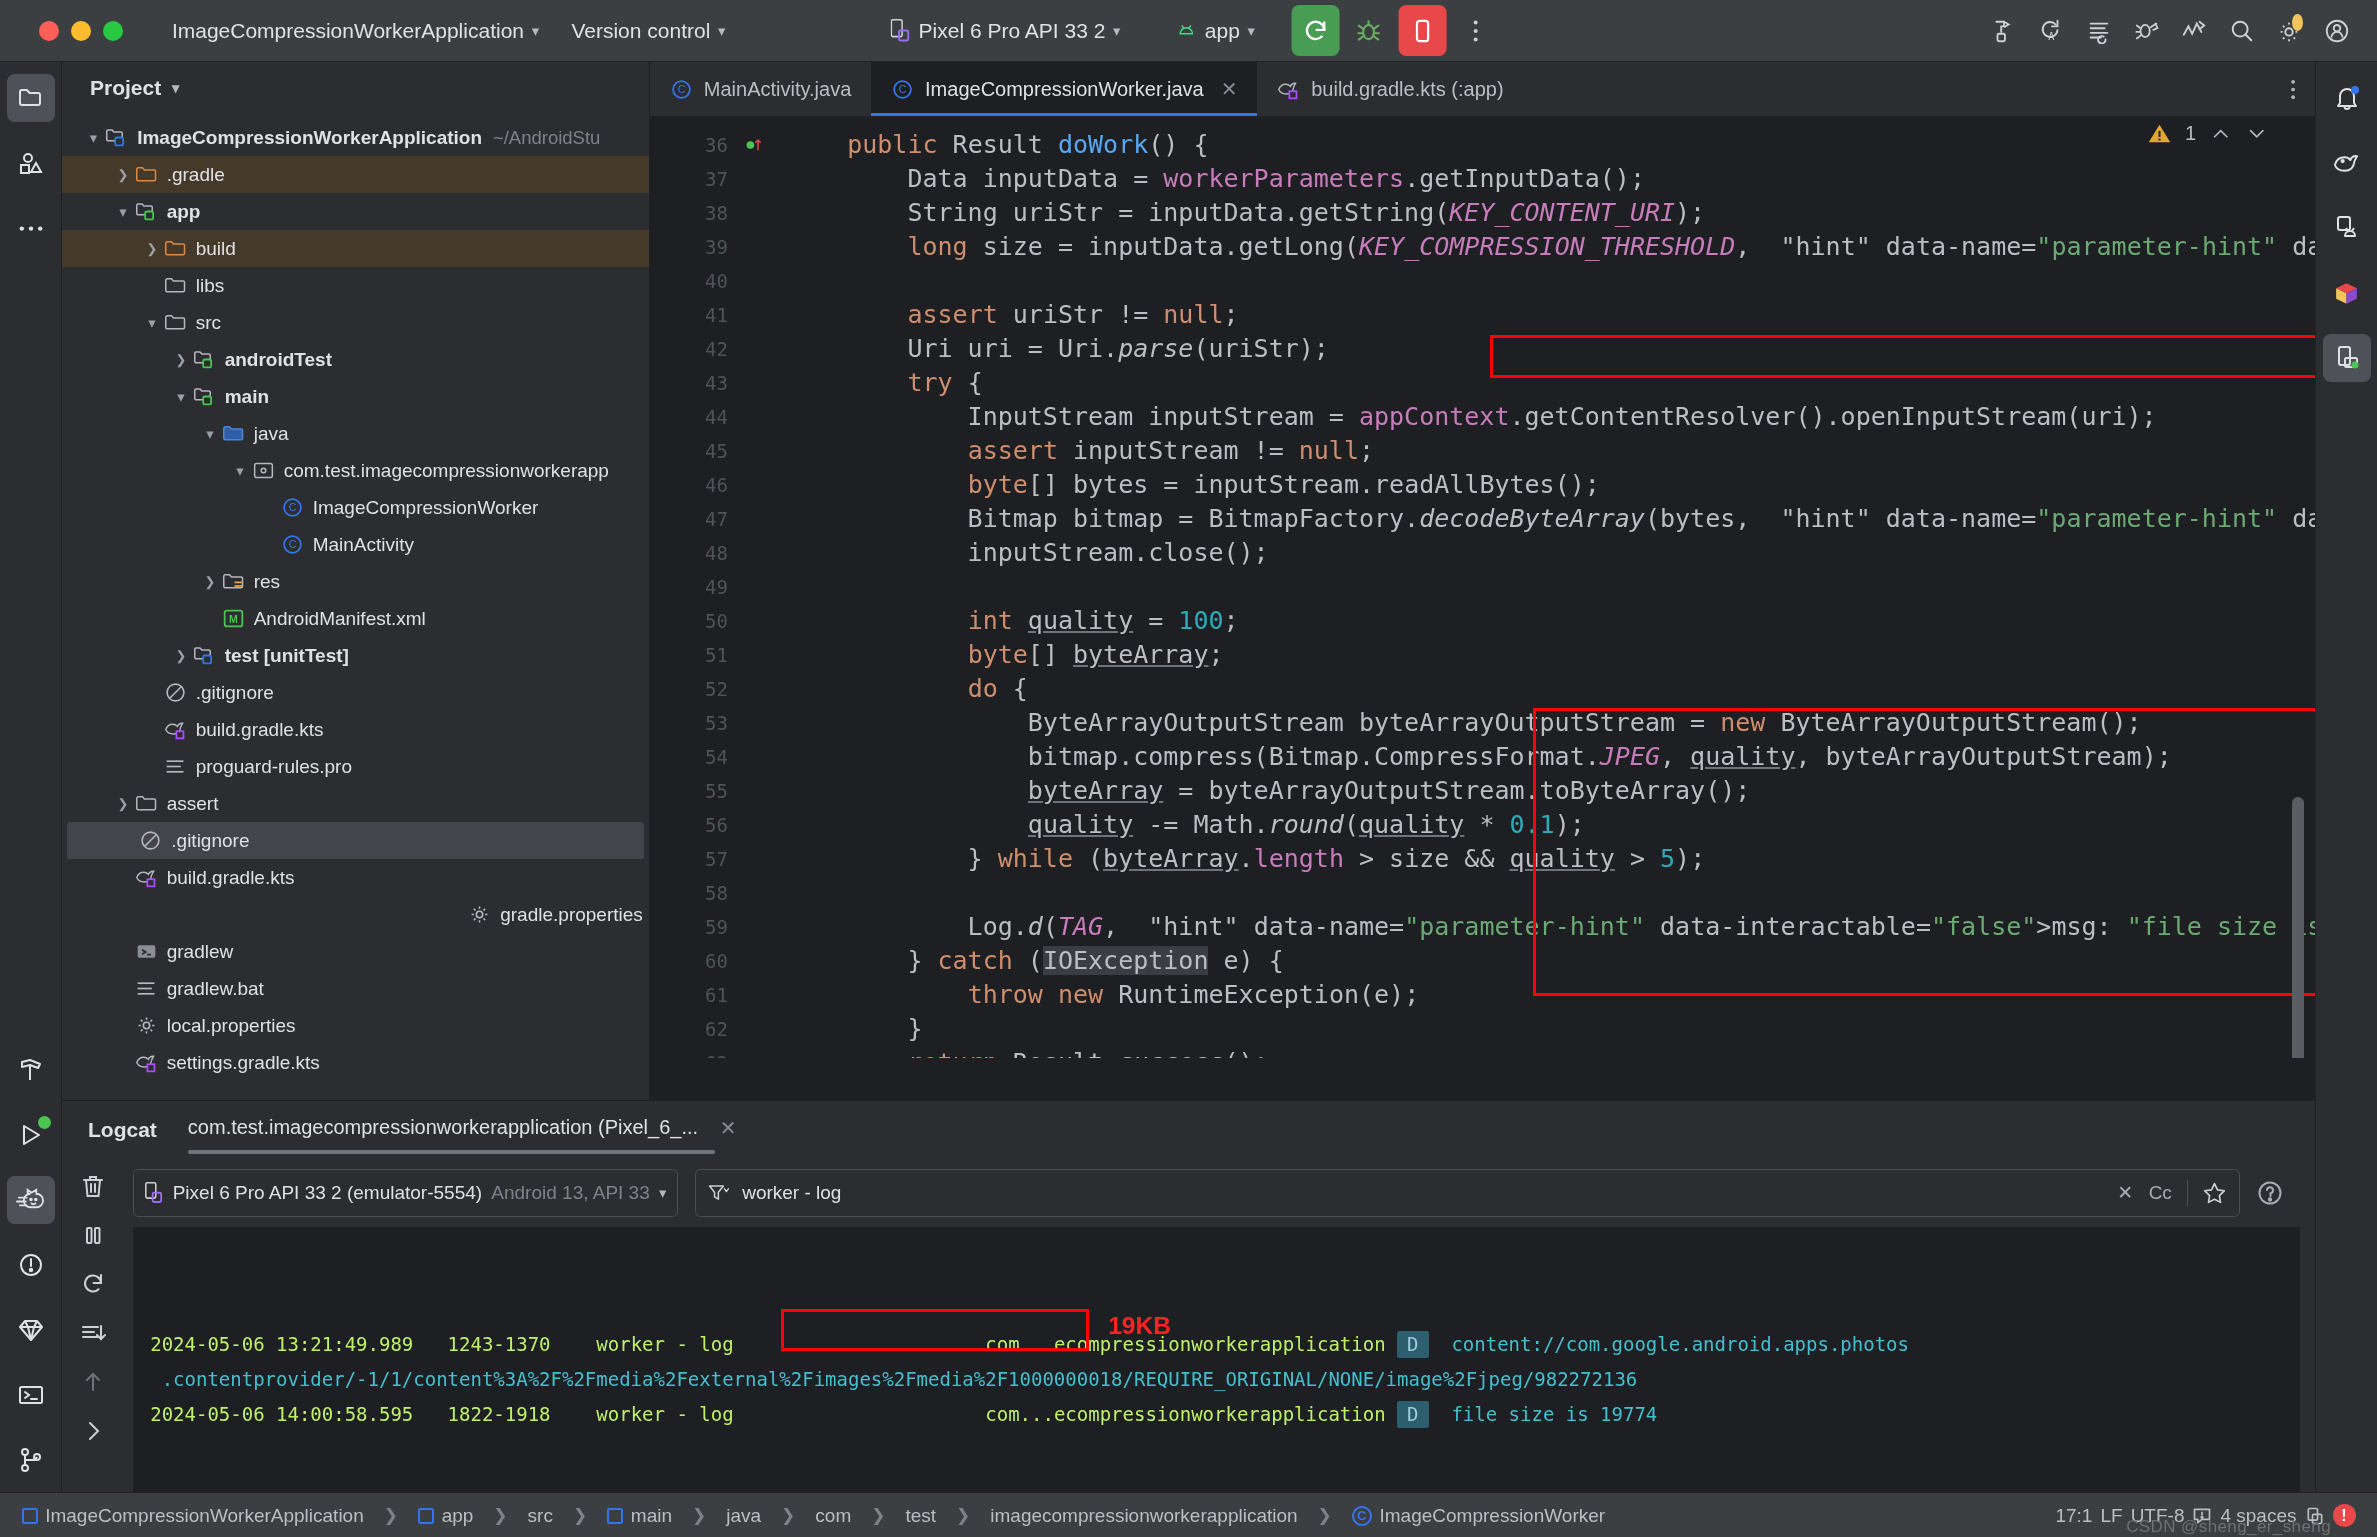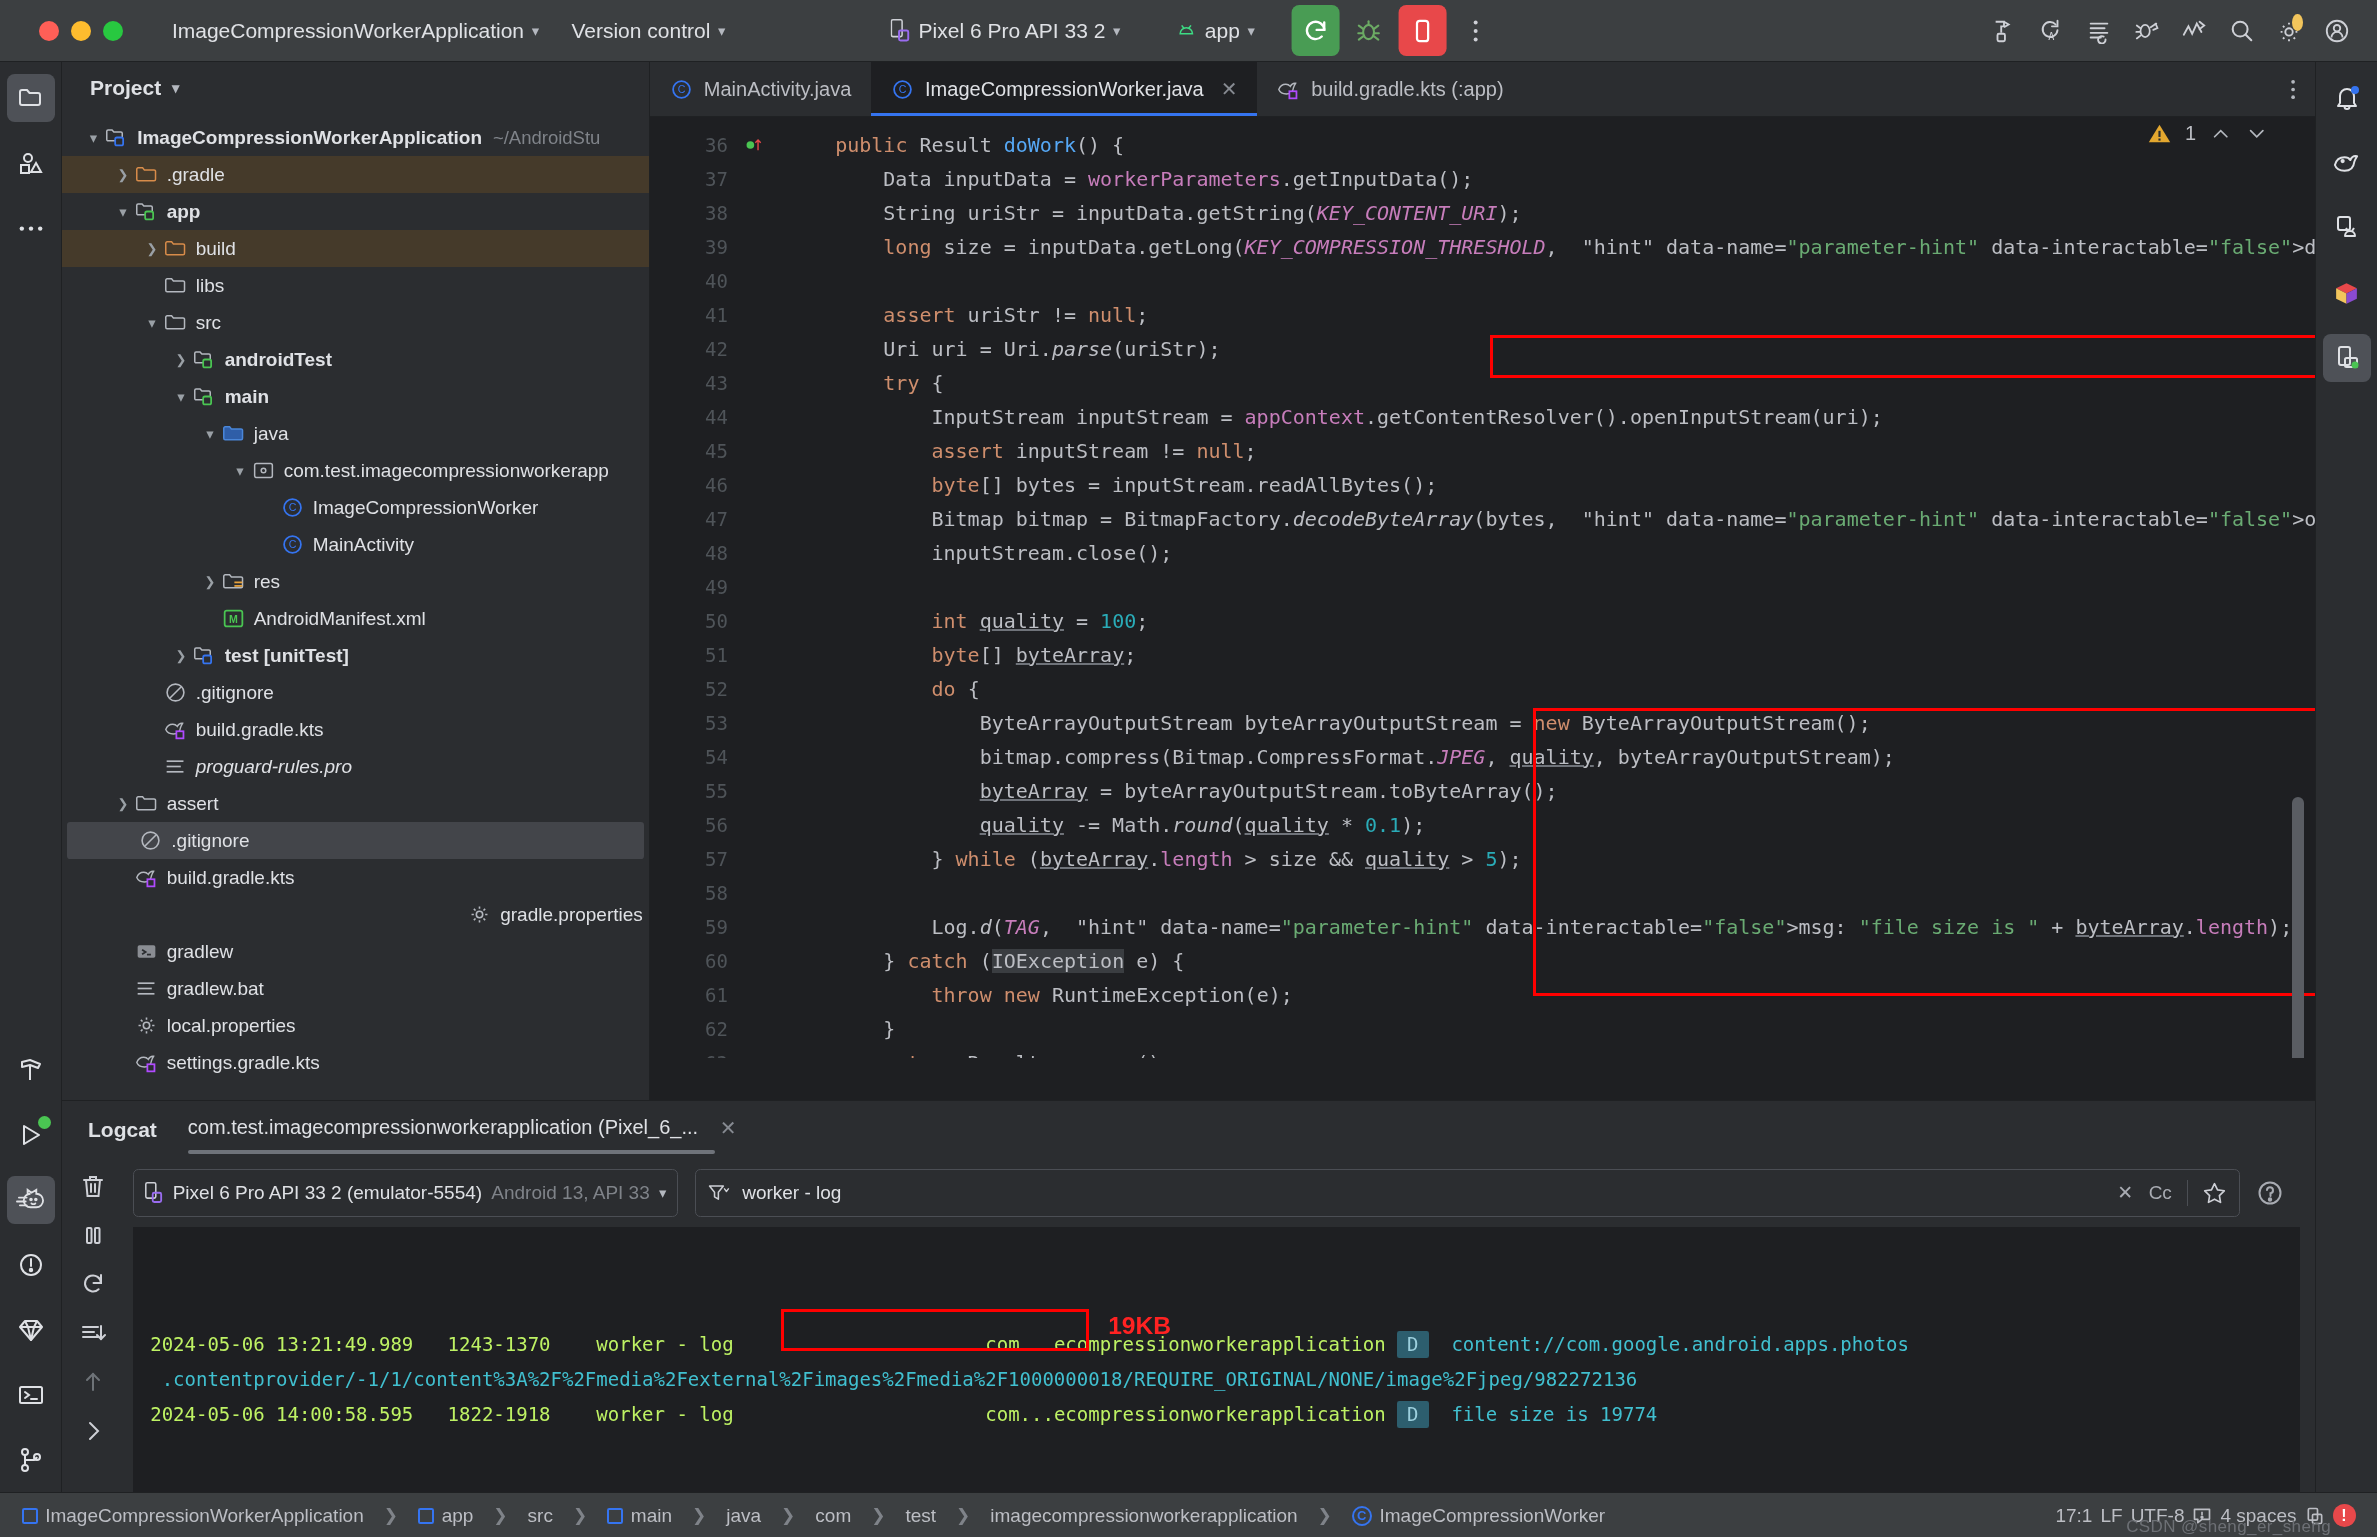--- a/index.html
+++ b/index.html
@@ -152,21 +152,21 @@
     font-family: "DejaVu Sans Mono", monospace;
   }
   .gline { height: 34px; line-height: 34px; padding-right: 14px; position: relative; }
   .gline .gmark {
     position: absolute; right: -26px; top: 50%; transform: translateY(-50%);
     display: flex; align-items: center; gap: 1.5px;
   }
   .code {
     flex: 1; padding-top: 10.8px; padding-left: 45px;
     font-family: "DejaVu Sans Mono", monospace;
-    font-size: 20px; color: #bcbec4; white-space: pre; overflow: hidden;
+    font-size: 25px; color: #bcbec4; white-space: pre; overflow: hidden;
     position: relative;
   }
   .cline { height: 34px; line-height: 34px; }
 
   .kw { color: #cf8e6d; }
   .fn { color: #56a8f5; }
   .fld { color: #c77dbb; }
   .st { color: #6aab73; }
   .num { color: #2aacb8; }
   .ital { font-style: italic; }
@@ -667,21 +667,21 @@
               <div class="tree-row" style="padding-left: 80px;">
                 <span class="arrow"></span>
                 <span class="tico">
                   <svg width="23" height="23" viewBox="0 0 26 26" fill="none">
                     <path d="M2 13 q2-6 8-6 q3 0 5 2.5 q2-4 6-3.5 q-1.6 2.5-2.4 5 q-0.8 7-8 7 q-6.5 0-8.6-5 z" stroke="#b4b8bf" stroke-width="1.6"></path>
                     <rect x="14" y="15" width="8" height="8" fill="#2b2d30" stroke="#b04aff" stroke-width="2"></rect>
                   </svg>
                 </span>
                 <span class="tlabel">build.gradle.kts</span>
               </div>
-              <div class="tree-row" style="padding-left: 80px; font-style: italic;">
+              <div class="tree-row" style="padding-left: 80px;">
                 <span class="arrow"></span>
                 <span class="tico">
                   <svg width="23" height="23" viewBox="0 0 26 26" fill="none">
                     <line x1="3" y1="7" x2="22" y2="7" stroke="#b4b8bf" stroke-width="1.9"></line>
                     <line x1="3" y1="13" x2="19" y2="13" stroke="#b4b8bf" stroke-width="1.9"></line>
                     <line x1="3" y1="19" x2="22" y2="19" stroke="#b4b8bf" stroke-width="1.9"></line>
                   </svg>
                 </span>
                 <span class="tlabel">proguard-rules.pro</span>
               </div>

